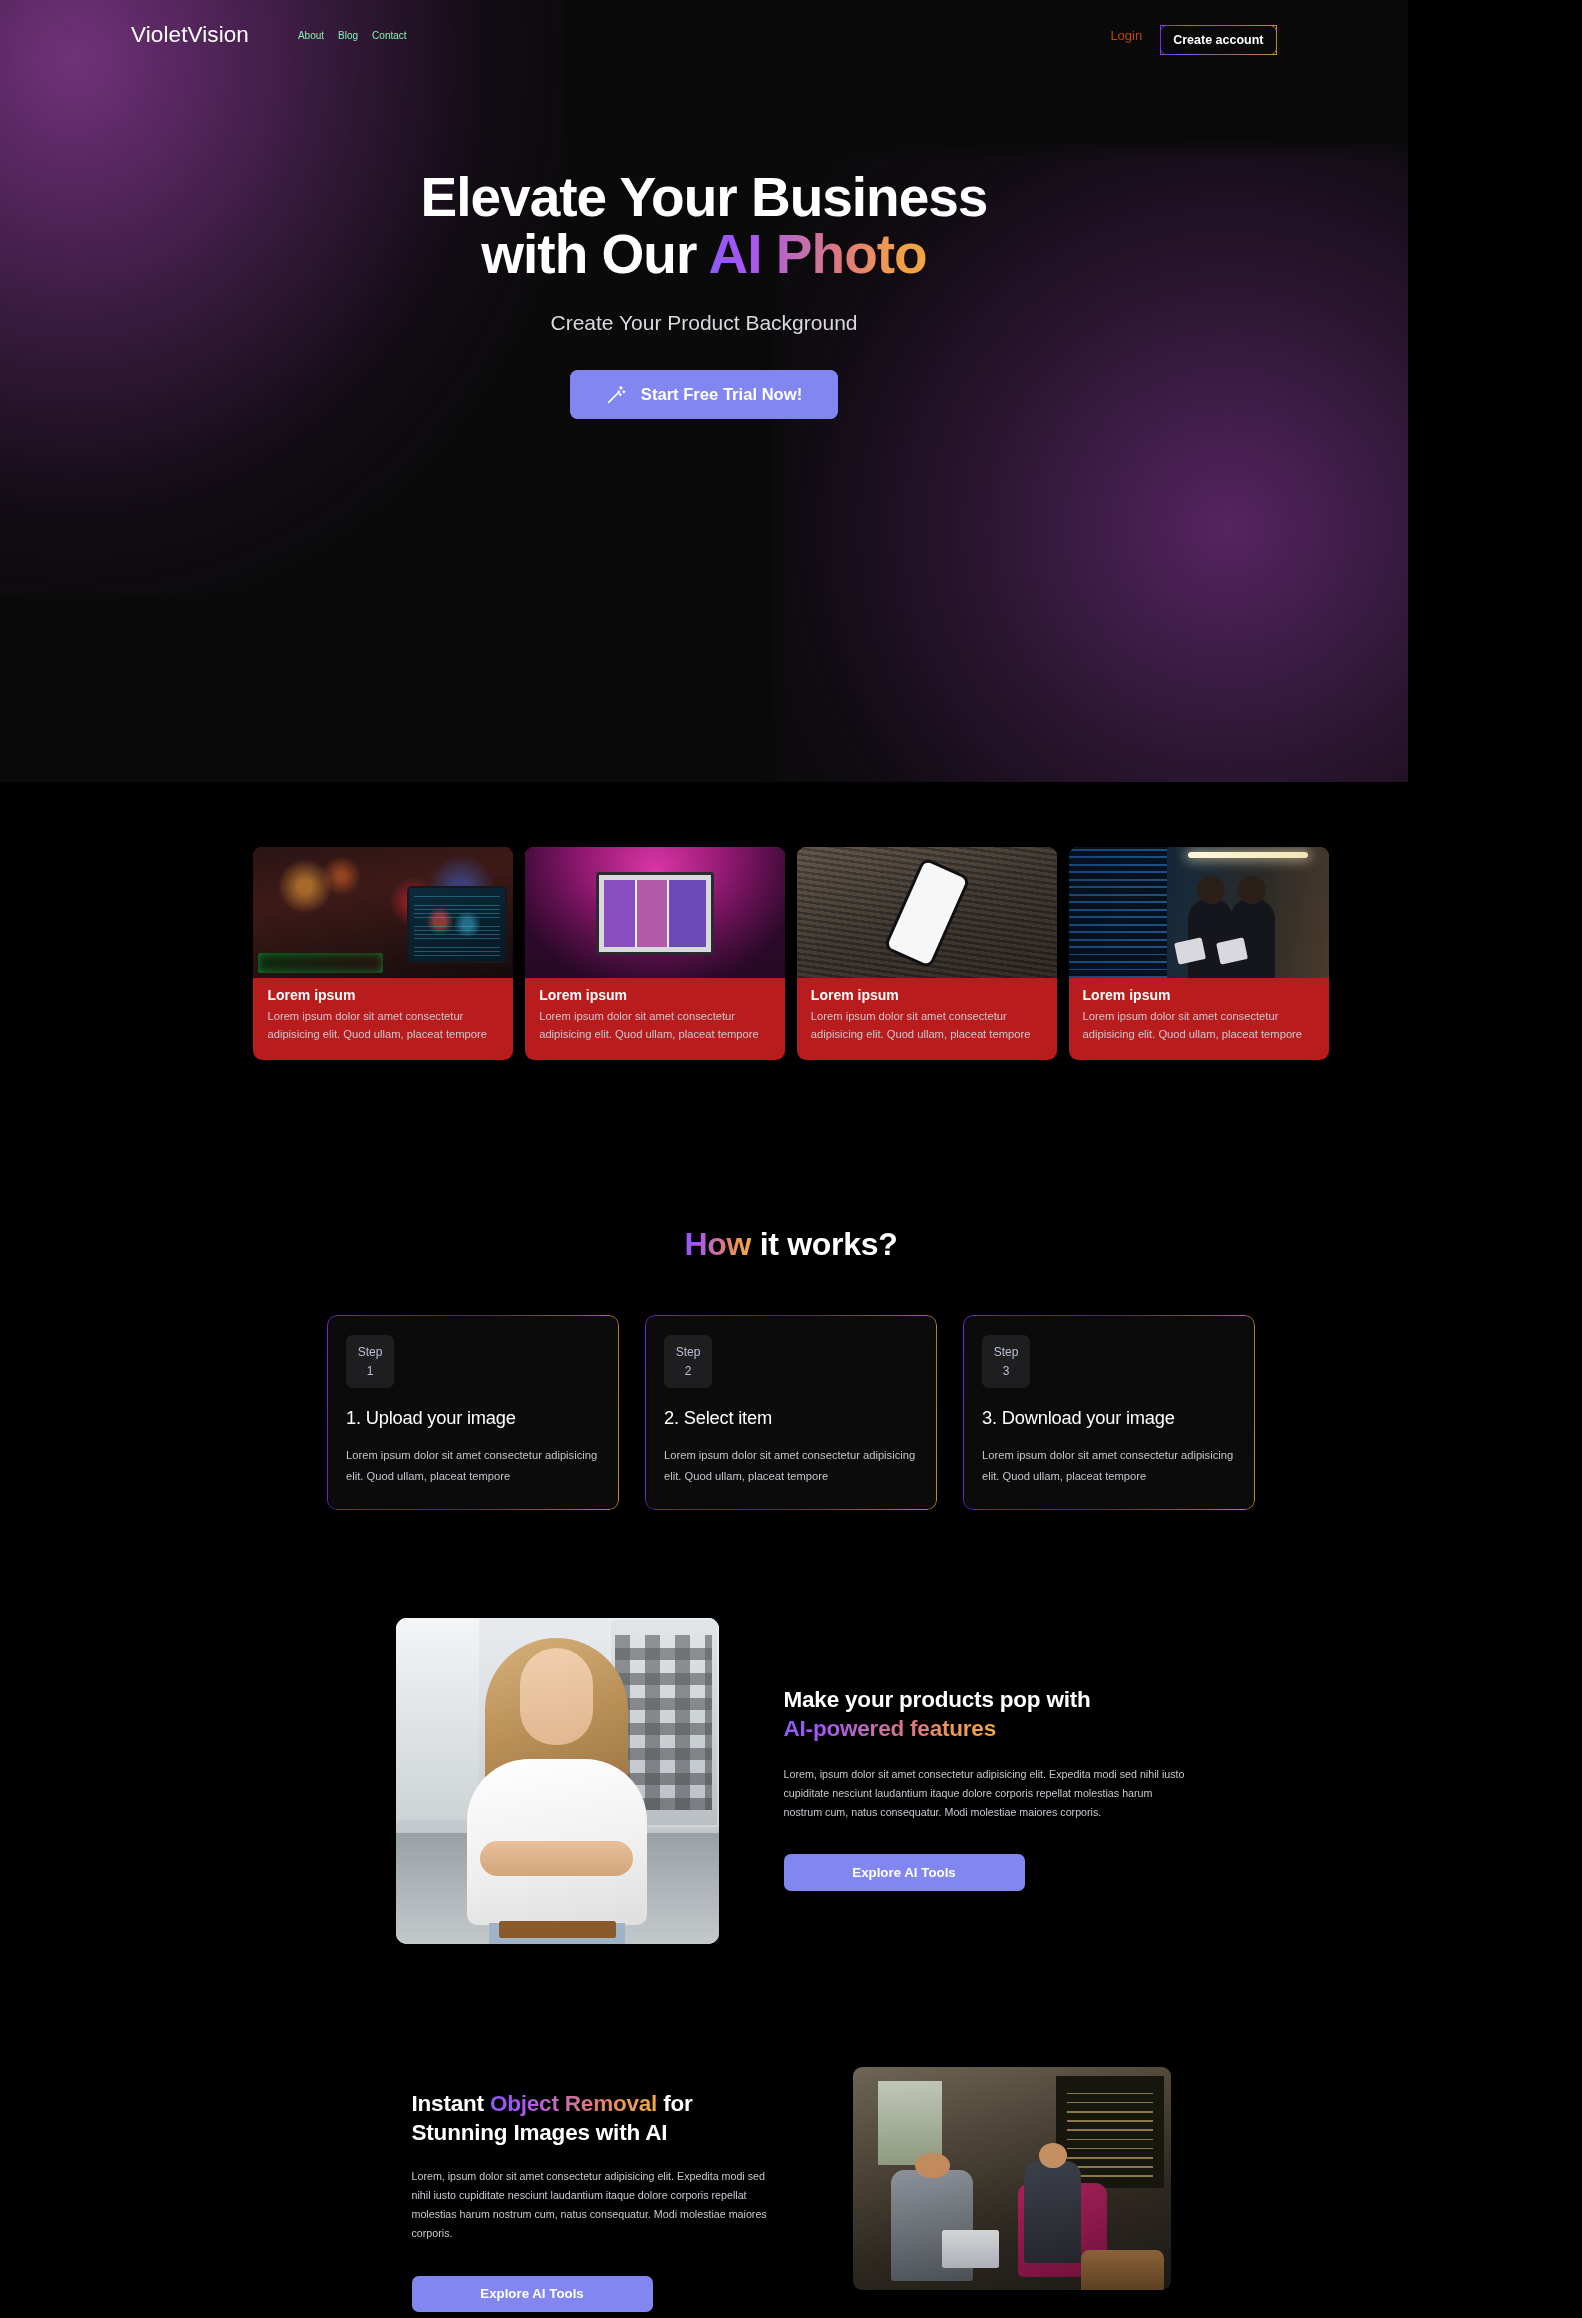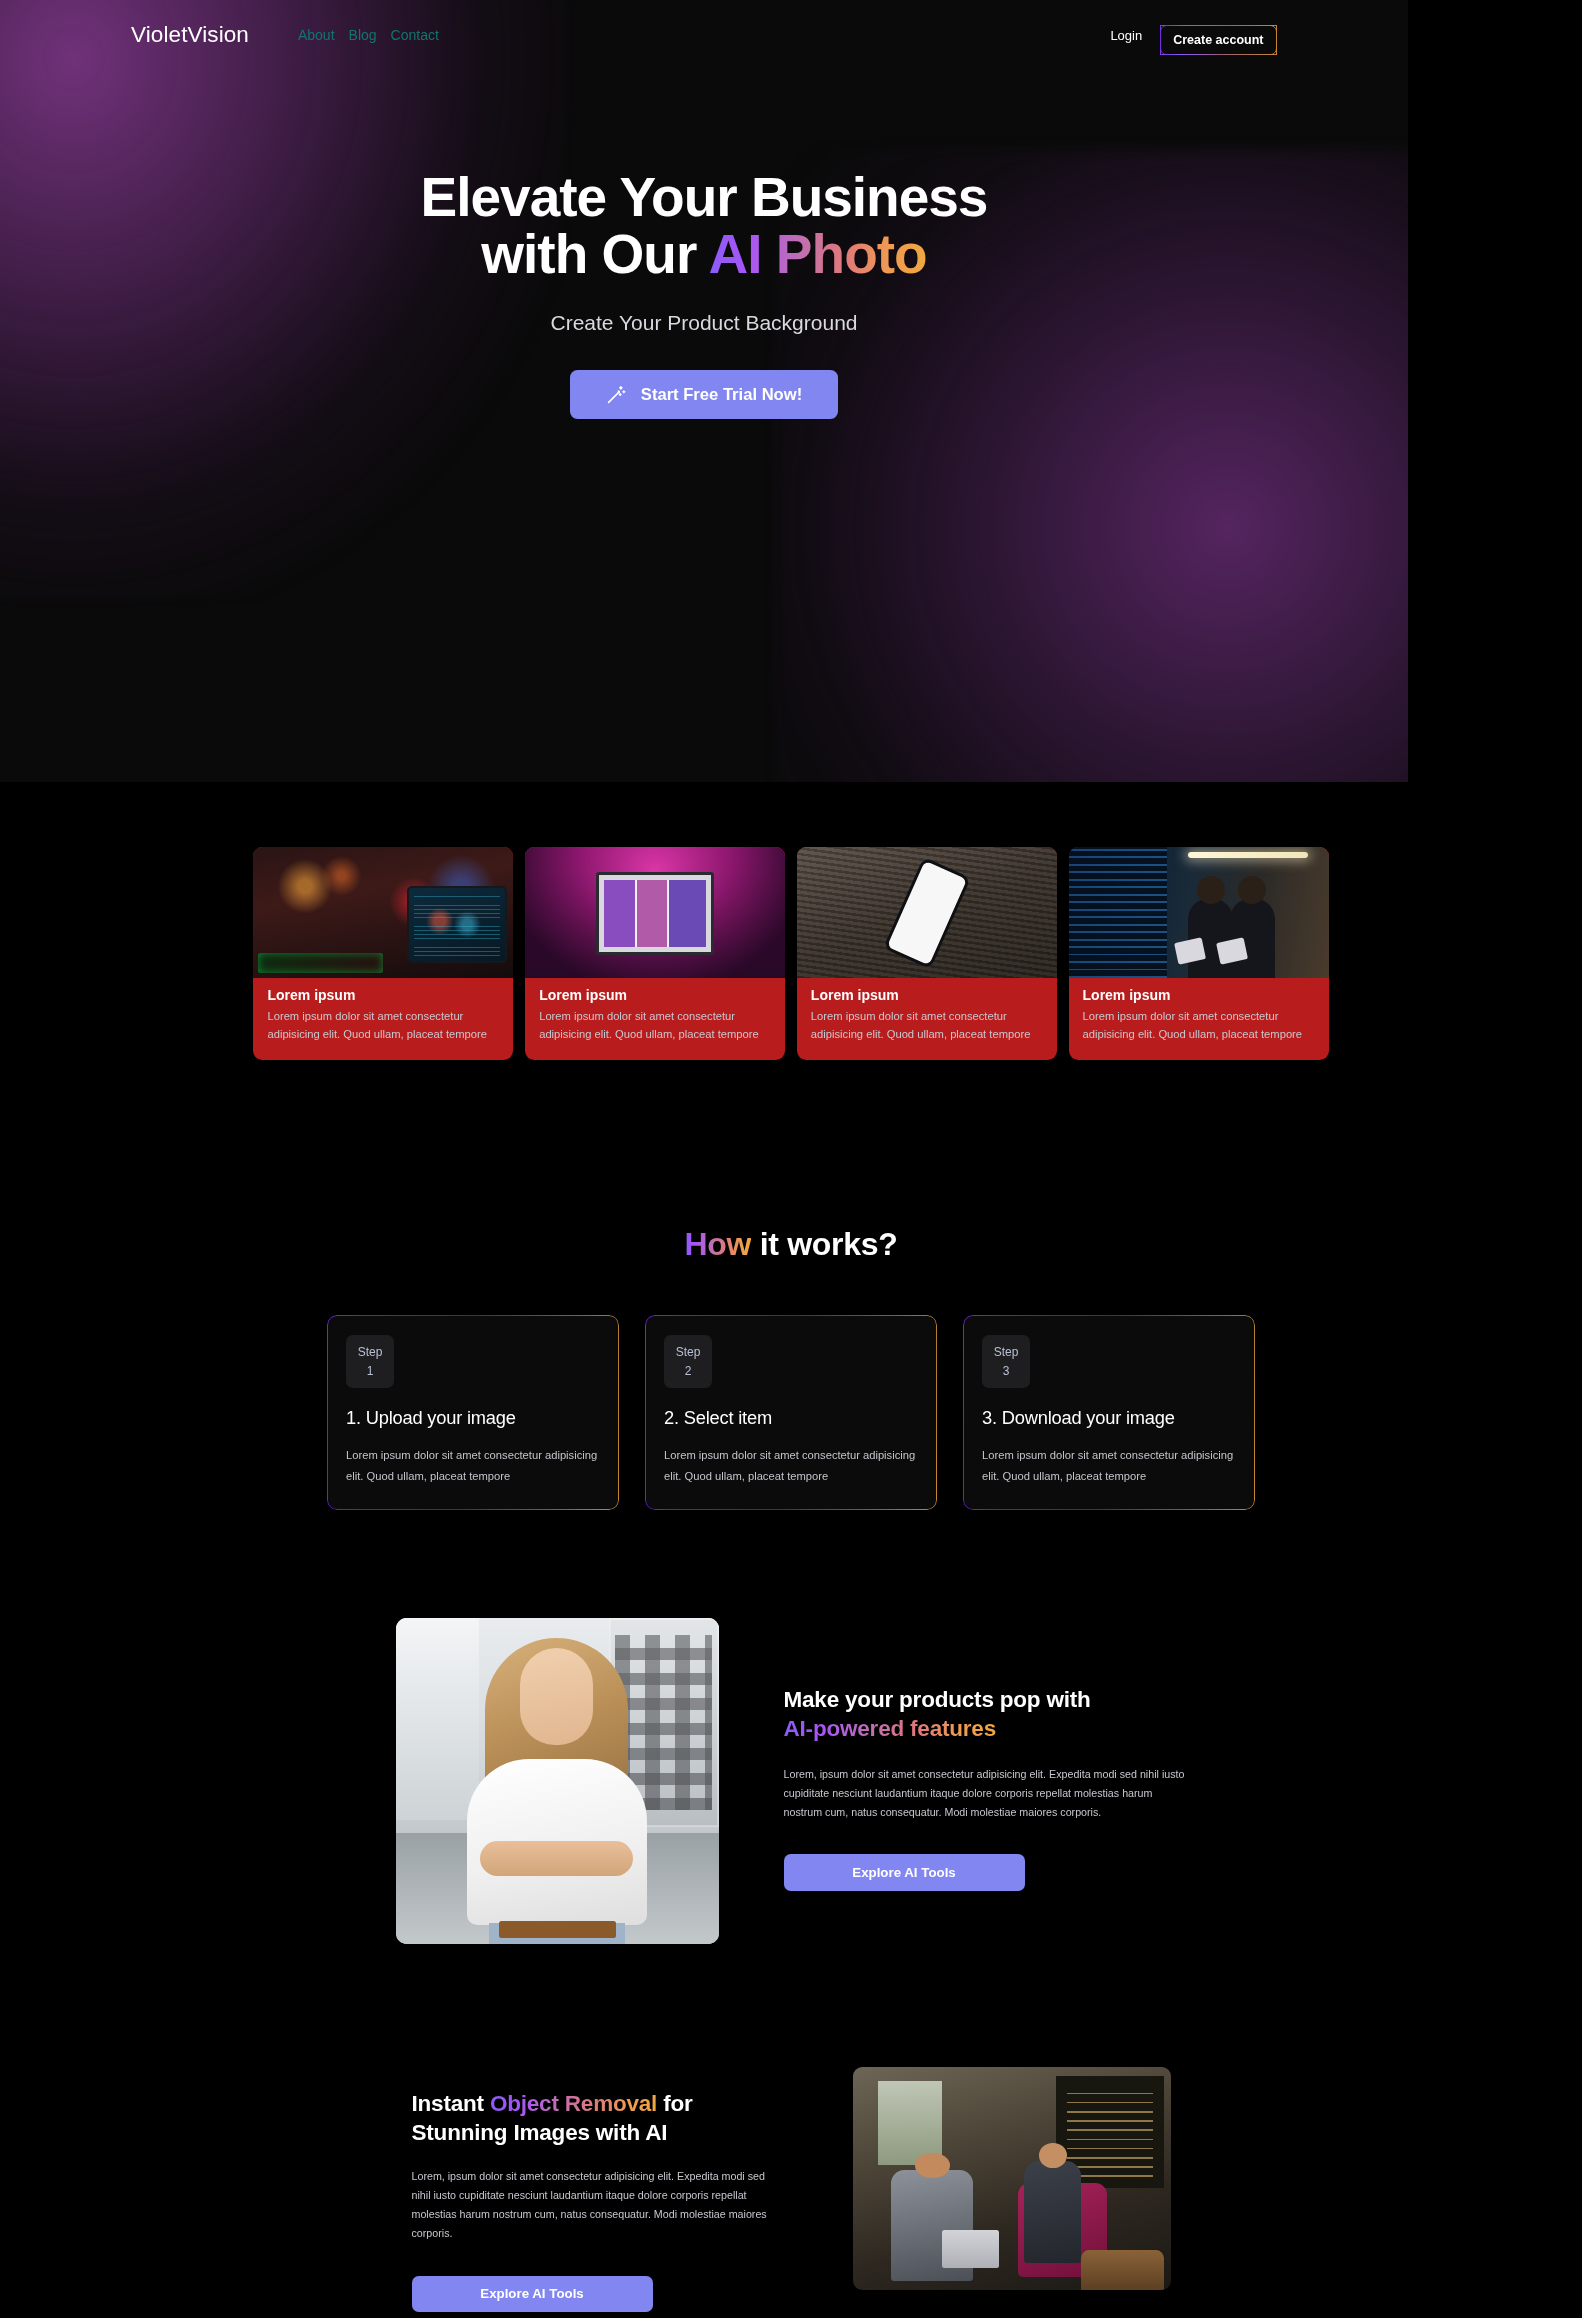--- a/index.html
+++ b/index.html
@@ -50,33 +50,33 @@
     letter-spacing:0.1px;
     white-space:nowrap;
   }
   .nav-links{
     display:flex;
     gap:14px;
     margin-left:49px;
     align-items:center;
   }
   .nav-links a{
-    color:#0f766e;
-    font-size:14px;
+    color:#86efac;
+    font-size:10px;
     text-decoration:none;
     white-space:nowrap;
   }
   .nav-right{
     margin-left:auto;
     display:flex;
     align-items:center;
     gap:17.5px;
   }
   .login-link{
-    color:#ffffff;
+    color:#c2410c;
     font-size:13px;
     text-decoration:none;
     white-space:nowrap;
   }
   .create-btn{
     background:transparent;
     border:1.2px solid;
     border-image:linear-gradient(100deg,#7c3aed 0%,#a855f7 25%,#b06a62 62%,#c8882e 100%) 1;
     border-radius:5.8px;
     color:#fff;

